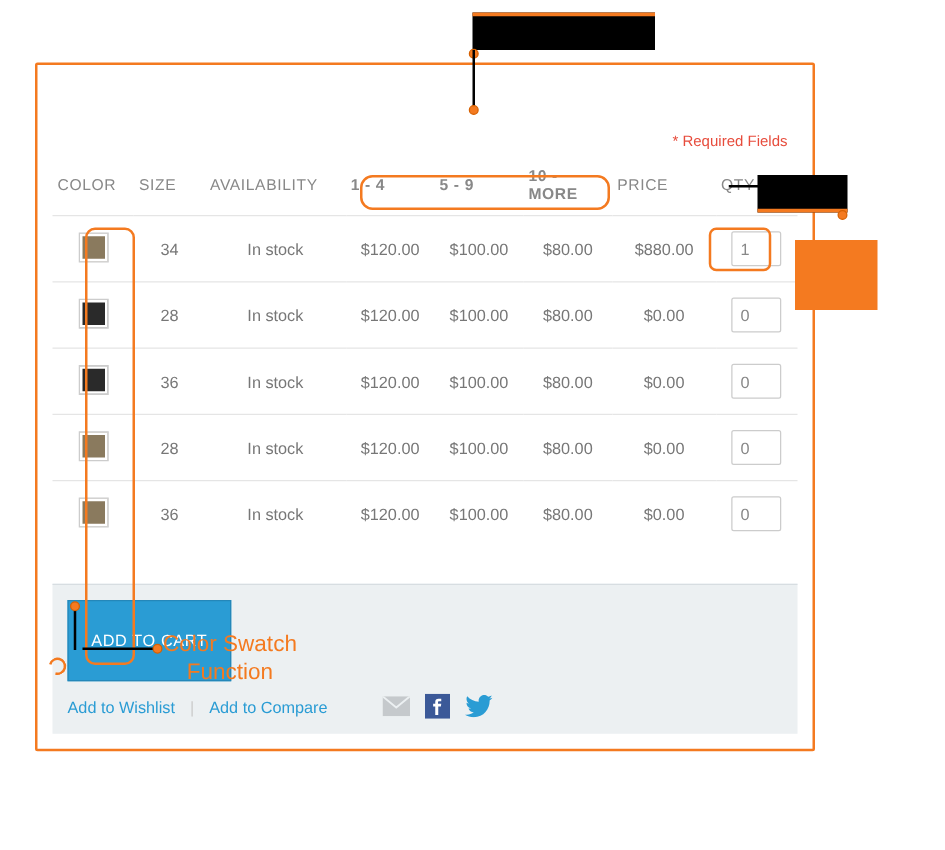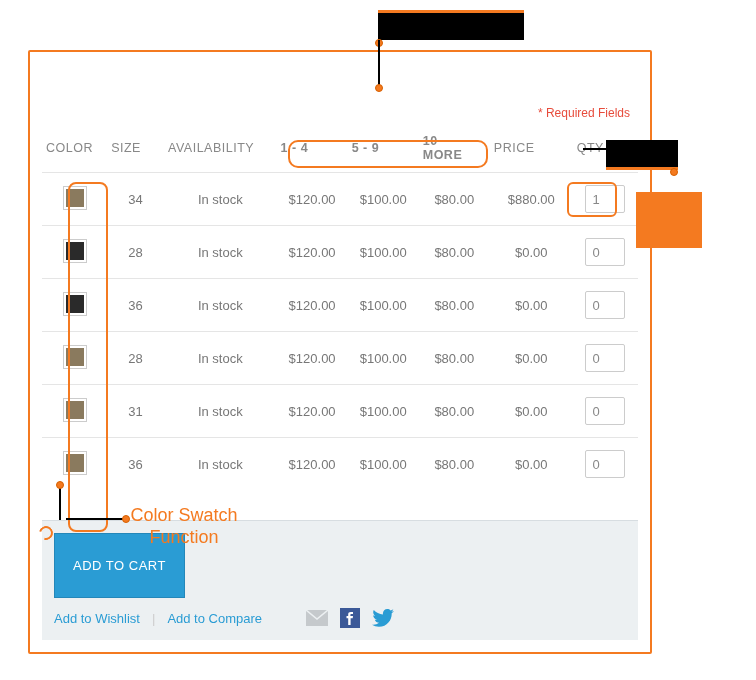--- a/index.html
+++ b/index.html
@@ -275,30 +275,20 @@
           <td>In stock</td>
           <td>$120.00</td>
           <td>$100.00</td>
           <td>$80.00</td>
           <td>$0.00</td>
           <td><input type="number" class="qty-input" value="0" style=""></td>
         </tr>
         <tr>
           <td><span class="swatch" style="background:#8a7a5e"></span></td>
           <td>28</td>
-          <td>In stock</td>
-          <td>$120.00</td>
-          <td>$100.00</td>
-          <td>$80.00</td>
-          <td>$0.00</td>
-          <td><input type="number" class="qty-input" value="0" style=""></td>
-        </tr>
-        <tr>
-          <td><span class="swatch" style="background:#8a7a5e"></span></td>
-          <td>31</td>
           <td>In stock</td>
           <td>$120.00</td>
           <td>$100.00</td>
           <td>$80.00</td>
           <td>$0.00</td>
           <td><input type="number" class="qty-input" value="0" style=""></td>
         </tr>
         <tr>
           <td><span class="swatch" style="background:#8a7a5e"></span></td>
           <td>36</td>

